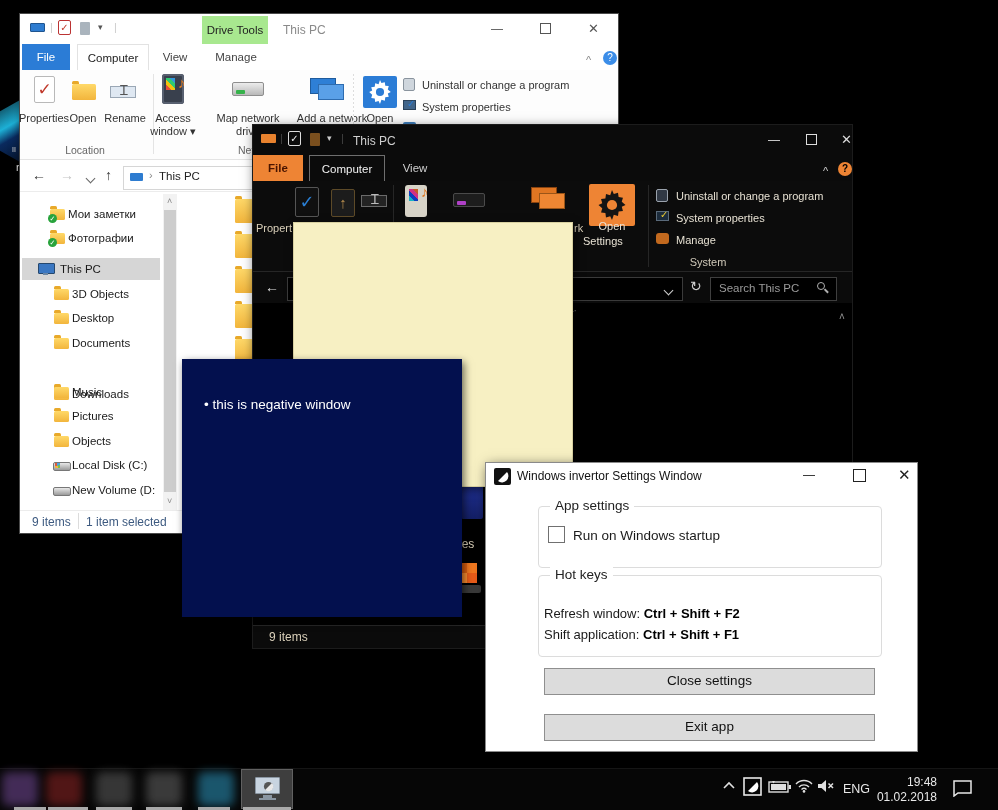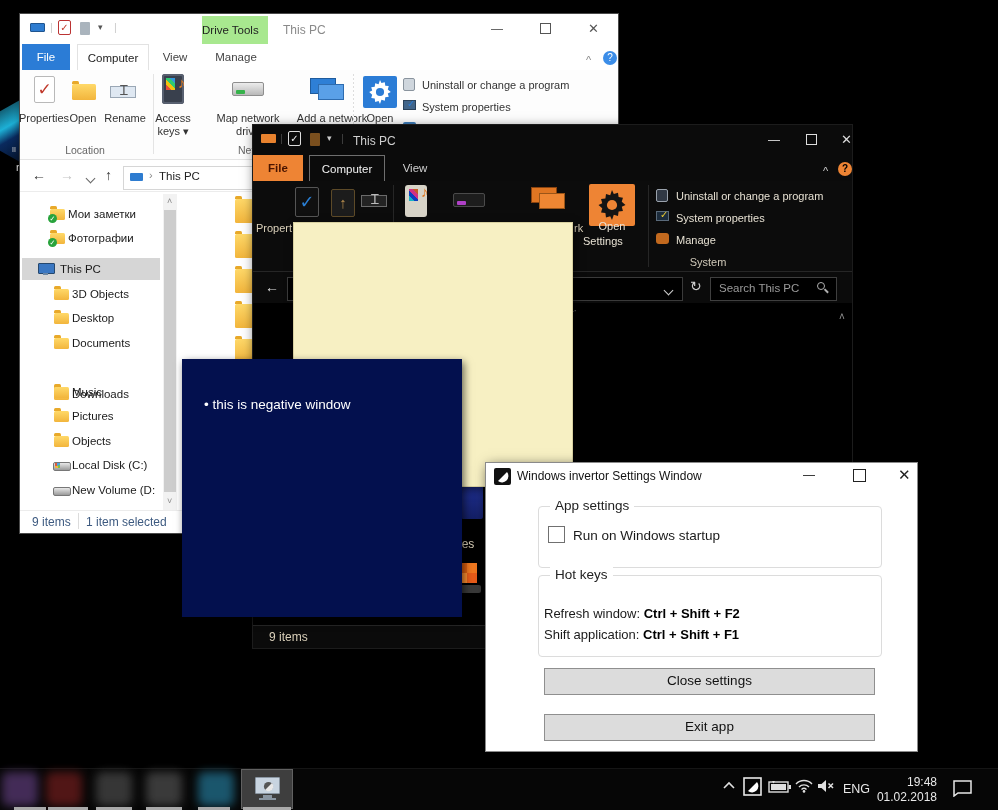--- a/index.html
+++ b/index.html
@@ -53,21 +53,21 @@
 
   <div id="w-light" class="win">
 
     <div class="abs" style="left:0;top:0;width:598px;height:30px;background:#fff;"></div>
     <div class="abs" style="left:10px;top:9px;width:15px;height:9px;background:#2e7cd0;border:1px solid #1f5globals590;border:1px solid #1f5590;border-radius:1px;"></div>
     <div class="t" style="left:30px;top:7px;color:#ccc;">|</div>
     <div class="abs" style="left:38px;top:6px;width:13px;height:15px;border:1px solid #b33;border-radius:2px;color:#c0392b;font-size:10px;line-height:14px;text-align:center;">✓</div>
     <div class="abs" style="left:60px;top:8px;width:10px;height:13px;background:#aab4bd;border-radius:1px;"></div>
     <div class="t" style="left:78px;top:8px;font-size:9px;color:#555;">▾</div>
     <div class="t" style="left:94px;top:7px;color:#ccc;">|</div>
-    <div class="abs" style="left:182px;top:2px;width:66px;height:28px;background:#a8e88f;color:#222;font-size:11.5px;text-align:left;line-height:28px;">Drive Tools</div>
+    <div class="abs" style="left:182px;top:2px;width:66px;height:28px;background:#a8e88f;color:#222;font-size:11.5px;text-align:center;line-height:28px;">Drive Tools</div>
     <div class="t" style="left:263px;top:9px;font-size:12px;color:#8a8a8a;">This PC</div>
     <div class="winbtn" style="left:471px;top:8px;">—</div>
     <div class="winbtn" style="left:520px;top:9px;"><span class="sq"></span></div>
     <div class="winbtn" style="left:568px;top:7px;font-size:13px;">✕</div>
 
     <div class="tab" style="left:2px;width:48px;background:#2b7cd6;color:#fff;">File</div>
     <div class="tab" style="left:57px;width:70px;background:#fff;border:1px solid #e2e2e2;border-bottom:none;color:#222;">Computer</div>
     <div class="tab" style="left:131px;width:48px;color:#444;">View</div>
     <div class="tab" style="left:186px;width:60px;color:#444;">Manage</div>
     <div class="t" style="left:566px;top:40px;color:#888;font-size:11px;">^</div>
@@ -83,21 +83,21 @@
 
     <div class="abs" style="left:90px;top:72px;width:26px;height:12px;border:1px solid #9aa7b5;background:#dfe8f2;"></div>
     <div class="t" style="left:100px;top:66px;color:#555;font-size:14px;">Ɪ</div>
     <div class="ribbon-lbl" style="left:80px;width:50px;">Rename</div>
     <div class="abs" style="left:133px;top:60px;width:1px;height:80px;background:#e4e4e4;"></div>
 
     <div class="abs" style="left:142px;top:60px;width:22px;height:30px;background:#39404d;border-radius:3px;box-shadow:inset 0 0 0 2px #586070;"></div>
     <div class="abs" style="left:146px;top:64px;width:9px;height:12px;background:linear-gradient(45deg,#e74c3c 25%,#f1c40f 25% 50%,#2ecc71 50% 75%,#3498db 75%);"></div>
     <div class="t" style="left:158px;top:60px;color:#e67e22;font-size:15px;font-weight:bold;"><span>♪</span></div>
     <div class="ribbon-lbl" style="left:128px;width:50px;"><span>Access</span></div>
-    <div class="ribbon-lbl" style="left:128px;top:111px;width:50px;"><span>keys ▾</span></div>
+    <div class="ribbon-lbl" style="left:128px;top:111px;width:50px;"><span>window ▾</span></div>
 
     <div class="abs" style="left:212px;top:68px;width:32px;height:14px;background:linear-gradient(#ececec,#b9b9b9);border:1px solid #8e8e8e;border-radius:2px;"></div>
     <div class="abs" style="left:216px;top:76px;width:9px;height:4px;background:#35b24a;border-radius:1px;"></div>
     <div class="ribbon-lbl" style="left:195px;width:66px;"><span>Map network</span></div>
     <div class="ribbon-lbl" style="left:195px;top:111px;width:66px;"><span>drive</span></div>
 
     <div class="abs" style="left:290px;top:64px;width:26px;height:16px;background:#2e7fd6;border:1px solid #1f5b9c;"></div>
     <div class="abs" style="left:298px;top:70px;width:26px;height:16px;background:#5aa0e8;border:1px solid #2e6cb0;"></div>
     <div class="ribbon-lbl" style="left:275px;width:74px;">Add a network</div>
     <div class="abs" style="left:333px;top:60px;width:1px;height:80px;background:repeating-linear-gradient(#ddd 0 2px,#fff 2px 4px);"></div>

